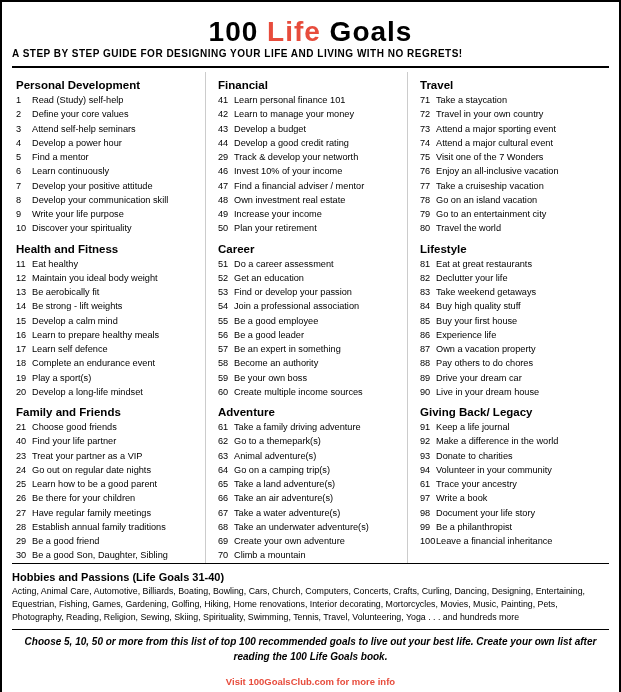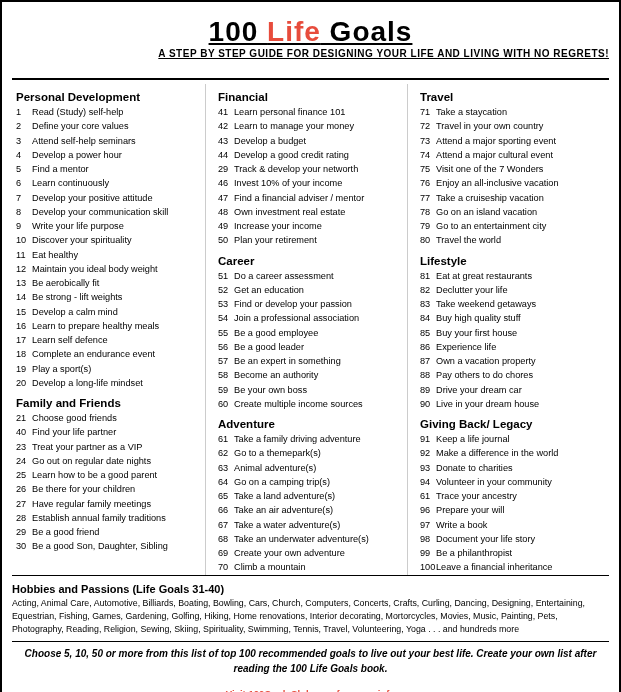--- a/index.html
+++ b/index.html
@@ -12,37 +12,36 @@
     }
     .container {
       width: 621px;
       background: #fff;
       border: 2px solid #000;
       padding: 8px 10px 8px 10px;
     }
     .header {
       text-align: center;
       padding: 6px 0 2px 0;
-      text-decoration: underline;
     }
     .header h1 {
       font-size: 28px;
       font-weight: bold;
       color: #000;
       letter-spacing: 1px;
     }
     .header h1 span.life {
       color: #e74c3c;
     }
     .subtitle {
       font-size: 10px;
       font-weight: bold;
-      text-align: right;
-      color: #000;
-      margin-bottom: 14px;
+      text-align: left;
+      color: #000;
+      margin-bottom: 2px;
       letter-spacing: 0.5px;
     }
     .divider {
       border: 1.5px solid #000;
       margin: 3px 0;
     }
     .columns {
       display: flex;
       flex-direction: row;
       gap: 8px;
@@ -139,20 +138,21 @@
         <li><span class="goal-num">3</span>Attend self-help seminars</li>
         <li><span class="goal-num">4</span>Develop a power hour</li>
         <li><span class="goal-num">5</span>Find a mentor</li>
         <li><span class="goal-num">6</span>Learn continuously</li>
         <li><span class="goal-num">7</span>Develop your positive attitude</li>
         <li><span class="goal-num">8</span>Develop your communication skill</li>
         <li><span class="goal-num">9</span>Write your life purpose</li>
         <li><span class="goal-num">10</span>Discover your spirituality</li>
       </ul>
 
+      <div class="section-title">Health and Fitness</div>
       <ul class="goal-list">
         <li><span class="goal-num">11</span>Eat healthy</li>
         <li><span class="goal-num">12</span>Maintain you ideal body weight</li>
         <li><span class="goal-num">13</span>Be aerobically fit</li>
         <li><span class="goal-num">14</span>Be strong - lift weights</li>
         <li><span class="goal-num">15</span>Develop a calm mind</li>
         <li><span class="goal-num">16</span>Learn to prepare healthy meals</li>
         <li><span class="goal-num">17</span>Learn self defence</li>
         <li><span class="goal-num">18</span>Complete an endurance event</li>
         <li><span class="goal-num">19</span>Play a sport(s)</li>
@@ -249,21 +249,20 @@
         <li><span class="goal-num">90</span>Live in your dream house</li>
       </ul>
 
       <div class="section-title">Giving Back/ Legacy</div>
       <ul class="goal-list">
         <li><span class="goal-num">91</span>Keep a life journal</li>
         <li><span class="goal-num">92</span>Make a difference in the world</li>
         <li><span class="goal-num">93</span>Donate to charities</li>
         <li><span class="goal-num">94</span>Volunteer in your community</li>
         <li><span class="goal-num">61</span>Trace your ancestry</li>
-        <li><span class="goal-num">96</span>Prepare your will</li>
         <li><span class="goal-num">97</span>Write a book</li>
         <li><span class="goal-num">98</span>Document your life story</li>
         <li><span class="goal-num">99</span>Be a philanthropist</li>
         <li><span class="goal-num">100</span>Leave a financial inheritance</li>
       </ul>
     </div>
 
   </div>
 
   <div class="hobbies-section">

